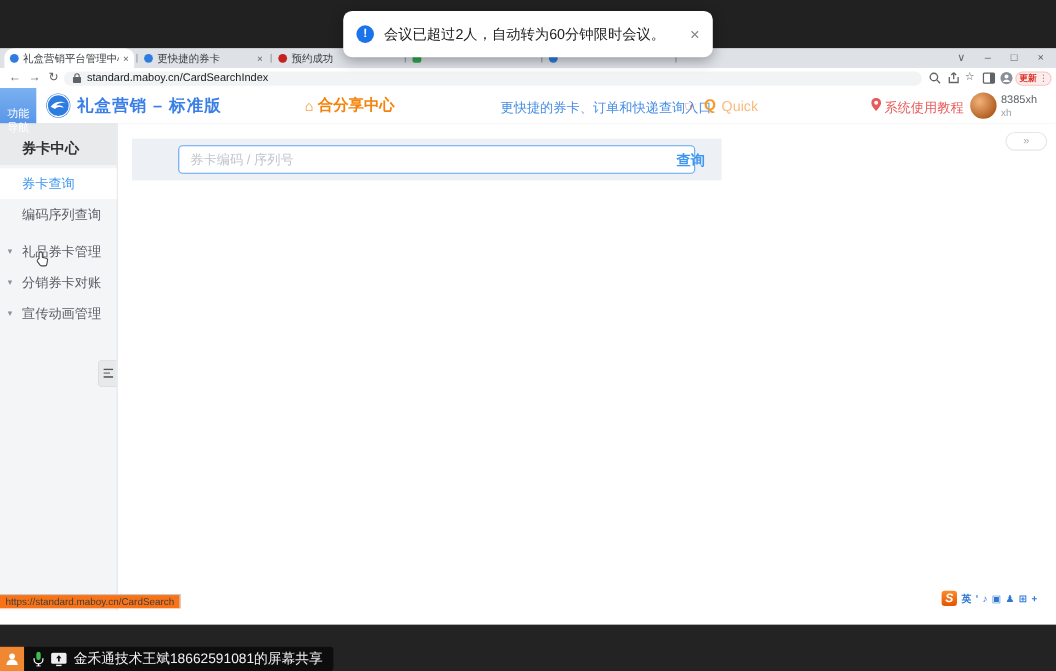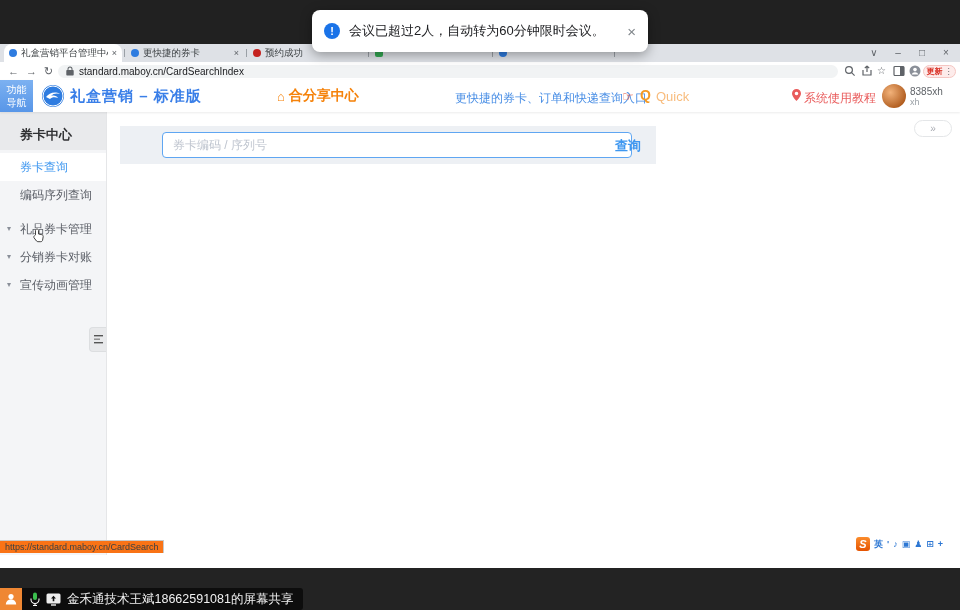--- a/index.html
+++ b/index.html
@@ -27,21 +27,21 @@
   .urltext { font-size:10px; color:#202124; line-height:13px; }
   .tbicon { position:absolute; top:3px; width:12px; height:12px; }
   .star { font-size:10px; color:#5f6368; line-height:12px; }
   .updatepill { position:absolute; right:4px; top:2.5px; width:33px; height:13px; background:#fdeceb; border:1px solid #f5c6c2; border-radius:7px; display:flex; align-items:center; justify-content:center; gap:2px; }
   .updatetxt { font-size:8px; color:#d93025; font-weight:bold; }
   .updatedots { font-size:8px; color:#5f6368; }
 
   
   .page { position:absolute; left:0; top:36px; width:960px; height:475px; background:#fff; }
   .appheader { position:absolute; left:0; top:0; width:100%; height:32px; background:#fff; box-shadow:0 1px 2px rgba(0,0,0,.08); z-index:3; }
-  .navtoggle { position:absolute; left:0; top:0; width:33px; height:32px; background:linear-gradient(#7cb1f1,#5896e8); color:#fff; font-size:10px; line-height:1.3; text-align:center; padding-top:3px; }
+  .navtoggle { position:absolute; left:0; top:0; width:33px; height:32px; background:linear-gradient(#7cb1f1,#5896e8); color:#fff; font-size:10px; line-height:1.3; text-align:center; padding-top:17px; }
   .logo { position:absolute; left:41px; top:4px; }
   .brand { position:absolute; left:70px; top:7px; font-size:15px; font-weight:bold; color:#3a7fe8; letter-spacing:1px; }
   .sharecenter { position:absolute; left:277px; top:7px; font-size:14px; font-weight:bold; color:#f5820a; display:flex; gap:4px; align-items:center; }
   .househ { font-size:13px; font-weight:bold; color:#f5820a; }
   .quicktext { position:absolute; left:455px; top:10px; font-size:12px; color:#478de5; }
   .finger { position:absolute; left:622px; top:9px; font-size:13px; color:#e0533c; }
   .quickq { position:absolute; left:640px; top:7px; font-size:14px; font-weight:bold; color:#f59a23; }
   .quicklbl { position:absolute; left:656px; top:9px; font-size:13px; color:#f8bc7d; }
   .pin { position:absolute; left:792px; top:9px; }
   .tutorial { position:absolute; left:804px; top:10px; font-size:12px; color:#e95b5b; }

